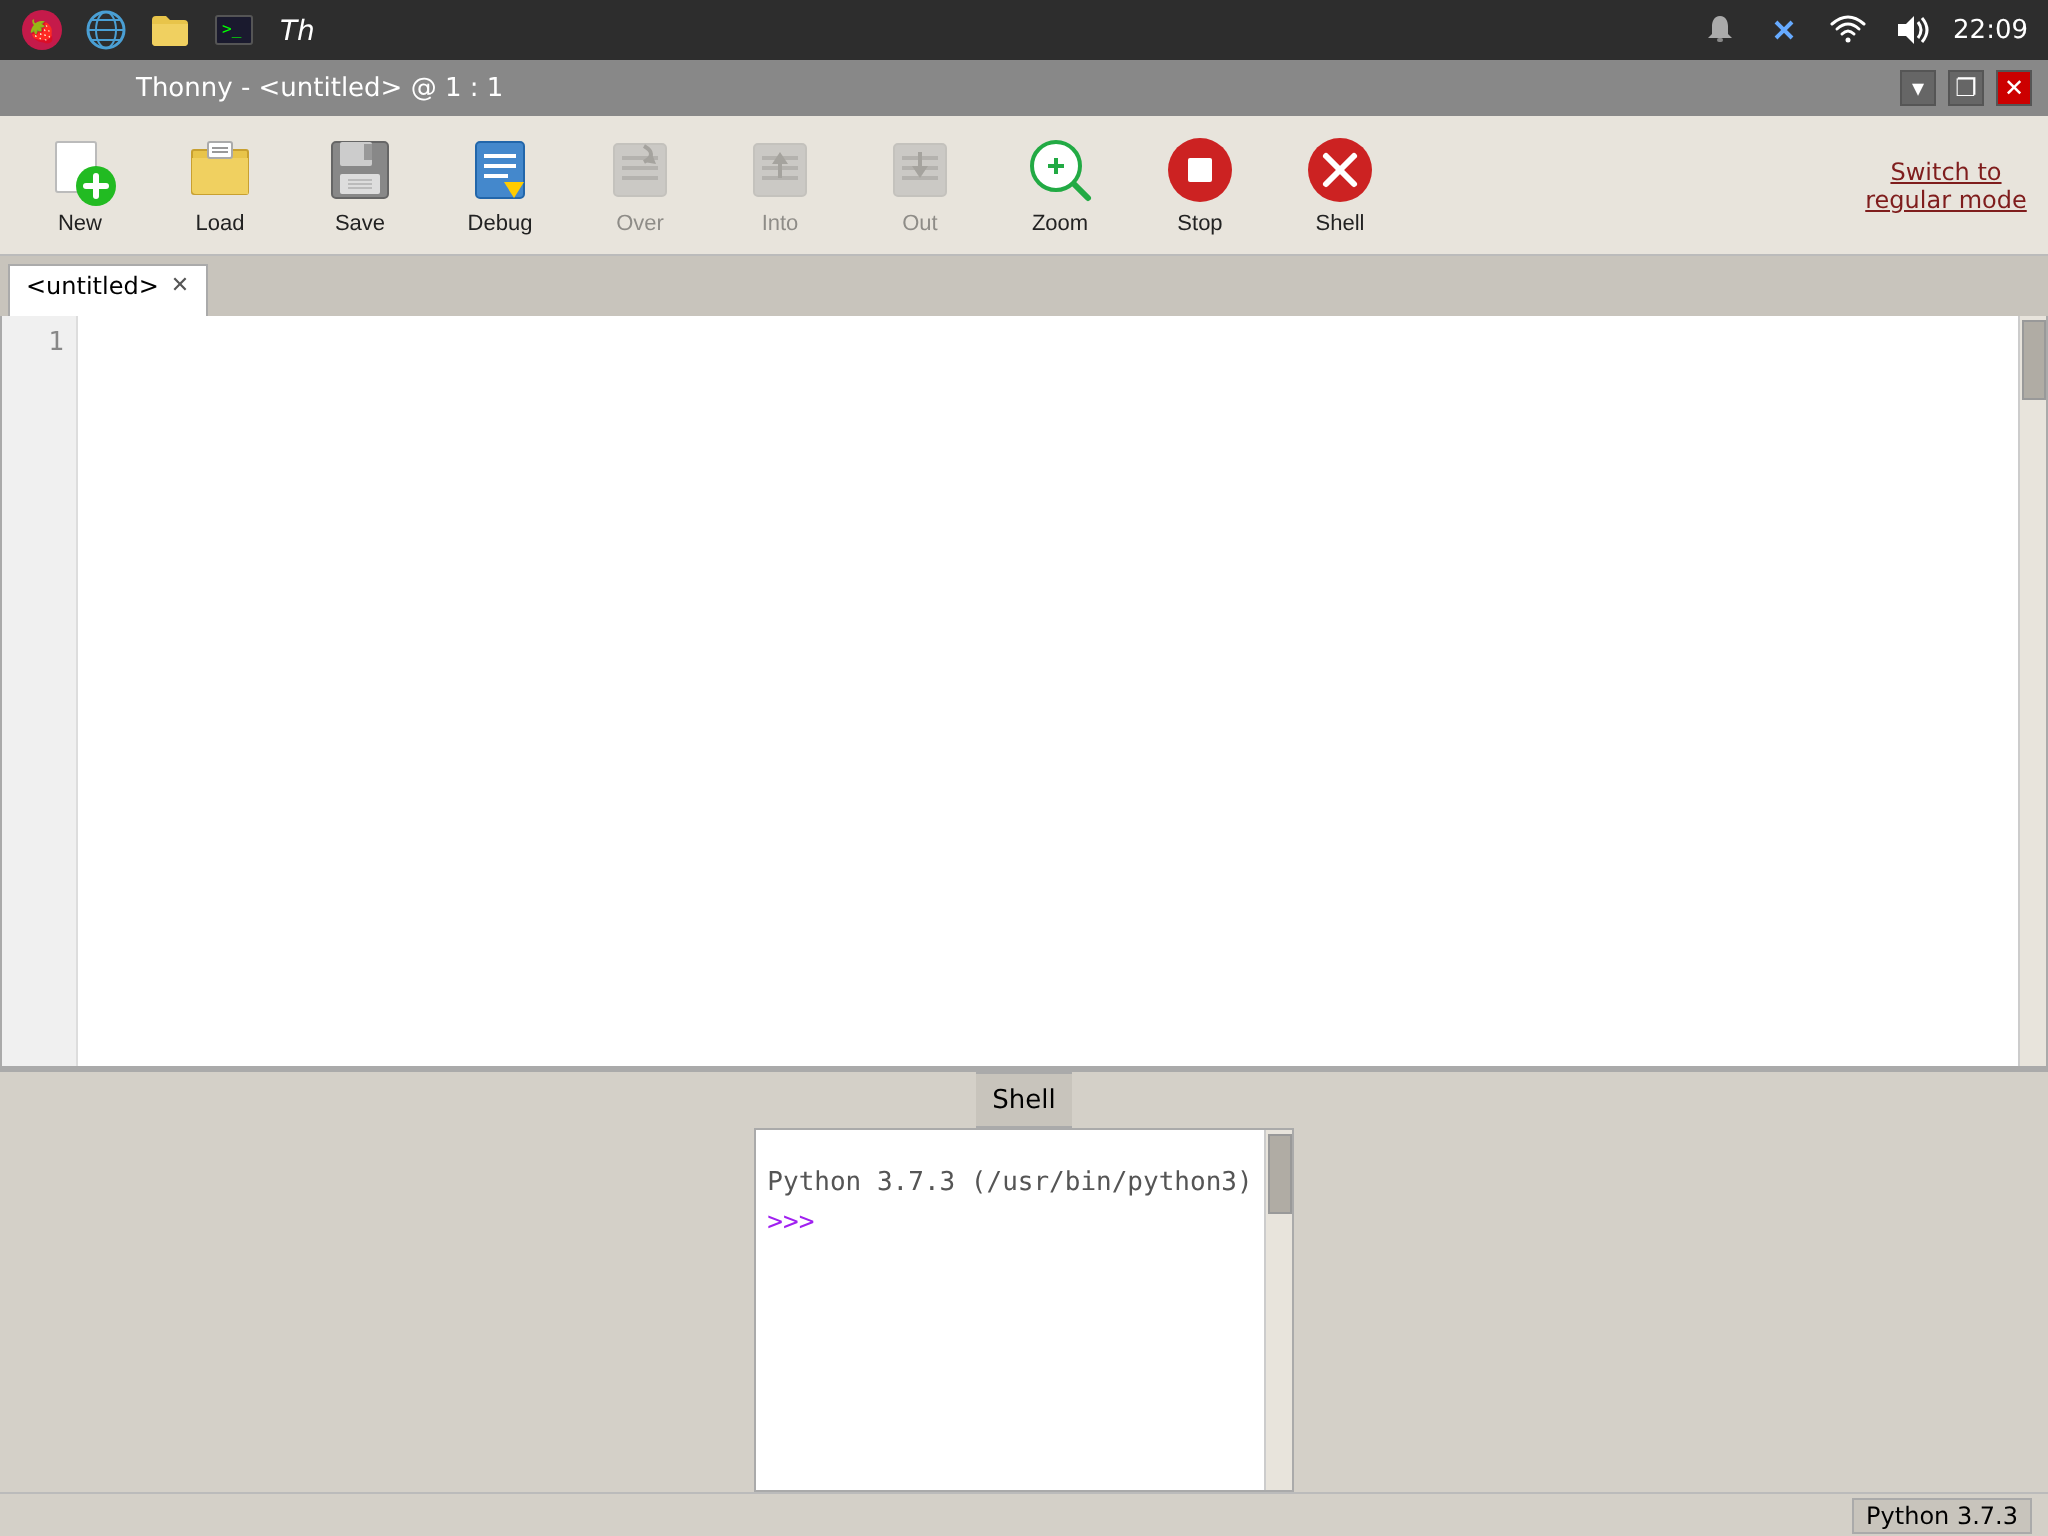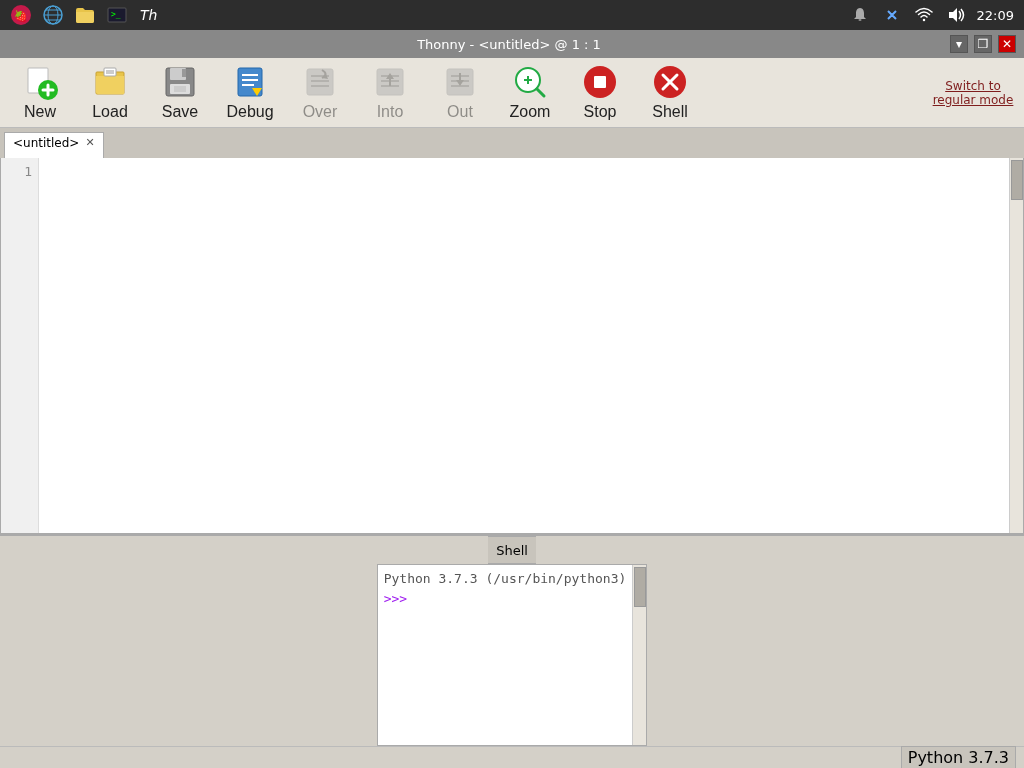--- a/index.html
+++ b/index.html
@@ -50,21 +50,21 @@
       color: white;
       height: 28px;
       display: flex;
       align-items: center;
       justify-content: space-between;
       padding: 0 8px;
       flex-shrink: 0;
     }
     #title-bar-title {
       flex: 1;
-      text-align: center;
+      text-align: left;
       font-size: 13px;
     }
     #title-bar-controls {
       display: flex;
       gap: 6px;
       align-items: center;
     }
     .title-btn {
       width: 18px;
       height: 18px;
@@ -104,21 +104,21 @@
       border-radius: 3px;
     }
     .toolbar-btn .btn-icon {
       width: 36px;
       height: 36px;
       display: flex;
       align-items: center;
       justify-content: center;
     }
     .toolbar-btn .btn-label {
-      font-size: 16px;
+      font-size: 11px;
       color: #222;
     }
     .toolbar-btn.disabled {
       opacity: 0.45;
       cursor: default;
     }
 
     
     #switch-mode {
       margin-left: auto;
@@ -237,20 +237,21 @@
       display: flex;
       overflow: hidden;
     }
     #shell-text {
       flex: 1;
       font-family: 'DejaVu Sans Mono', monospace;
       font-size: 13px;
       padding: 4px 6px;
       overflow-y: auto;
       line-height: 1.5;
+      margin-top: 13px;
     }
     .shell-info {
       color: #555;
     }
     .shell-prompt {
       color: #a020f0;
     }
     #shell-scrollbar {
       width: 14px;
       background: #e8e4dc;
@@ -266,21 +267,21 @@
       align-items: center;
       justify-content: flex-end;
       padding: 0 8px;
       font-size: 12px;
       flex-shrink: 0;
     }
     #python-version {
       background: #c8c4bc;
       padding: 1px 6px;
       border: 1px solid #aaa;
-      font-size: 16px;
+      font-size: 12px;
     }
 
     
     svg { display: block; }
 
     
     .scrollbar-track {
       width: 14px;
       background: #e8e4dc;
       position: relative;

